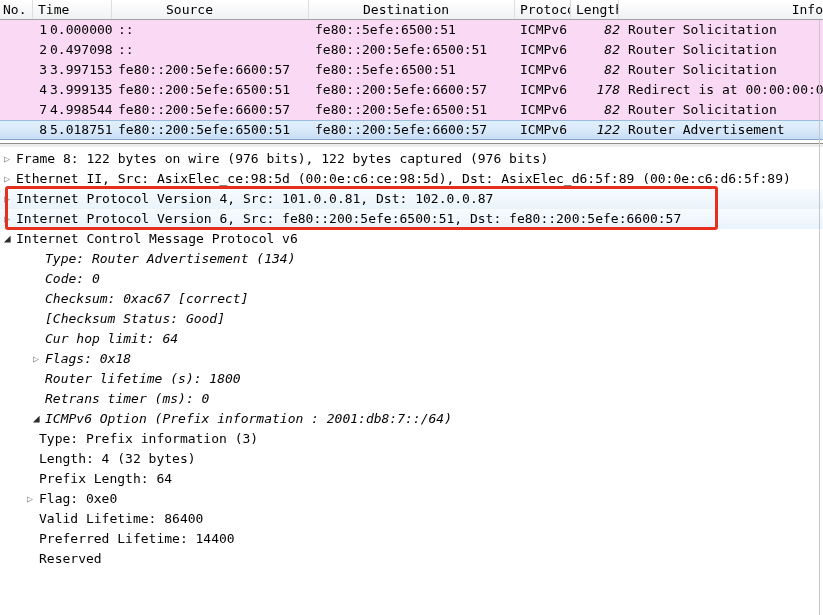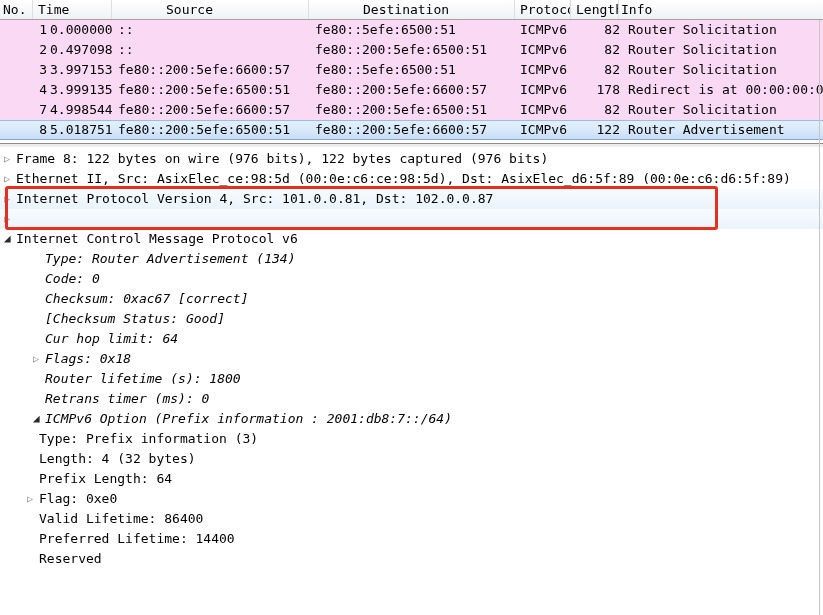--- a/index.html
+++ b/index.html
@@ -24,35 +24,35 @@
   }
   .hcell {
     line-height: 19px;
     white-space: pre;
     overflow: hidden;
     border-right: 1px solid #dcdee0;
     padding-left: 5px;
   }
   .hcell.h-no { padding-left: 3px; }
   .hcell.h-source, .hcell.h-dest { padding-left: 6px; margin-left: 48px; }
-  .hcell.h-info { border-right: none; padding-left: 2px; }
+  .hcell.h-info { border-right: none; padding-left: 2px; text-align: right; }
 
   
   .prow {
     display: grid;
     grid-template-columns: 50px 65px 197px 205px 56px 47px 1fr;
     height: 20px;
     line-height: 20px;
     background: #fad9f4;
     white-space: pre;
   }
   .prow .cell { overflow: hidden; }
   .c-no { text-align: right; padding-right: 3px; }
   .c-source, .c-destination, .c-protocol { padding-left: 3px; }
-  .c-length { text-align: right; }
+  .c-length { text-align: right; font-style: italic; }
   .c-info { padding-left: 8px; }
   .prow.selected {
     background: linear-gradient(#dff0fd, #dcebfb 40%, #c6ddf4);
     border-top: 1px solid #9dbce0;
     border-bottom: 1px solid #86a7cd;
     line-height: 18px;
   }
 
   
   .splitter { height: 7px; background: #ffffff; }
@@ -136,21 +136,21 @@
     <div class="line1"></div>
     <div class="line2"></div>
     <div class="line3"></div>
   </div>
 
   <div class="detail-pane" id="detail-pane">
     <div class="redbox"></div>
   <div class="dline lv0"><span class="ar collapsed">▷</span><span class="dtext">Frame 8: 122 bytes on wire (976 bits), 122 bytes captured (976 bits)</span></div>
       <div class="dline lv0"><span class="ar collapsed">▷</span><span class="dtext">Ethernet II, Src: AsixElec_ce:98:5d (00:0e:c6:ce:98:5d), Dst: AsixElec_d6:5f:89 (00:0e:c6:d6:5f:89)</span></div>
       <div class="dline lv0 hl"><span class="ar collapsed">▷</span><span class="dtext">Internet Protocol Version 4, Src: 101.0.0.81, Dst: 102.0.0.87</span></div>
-      <div class="dline lv0 hl"><span class="ar collapsed">▷</span></div>
+      <div class="dline lv0 hl"><span class="ar collapsed">▷</span><span class="dtext">Internet Protocol Version 6, Src: fe80::200:5efe:6500:51, Dst: fe80::200:5efe:6600:57</span></div>
       <div class="dline lv0"><span class="ar expanded">◢</span><span class="dtext">Internet Control Message Protocol v6</span></div>
       <div class="dline lv1"><span class="ar none"></span><span class="dtext">Type: Router Advertisement (134)</span></div>
       <div class="dline lv1"><span class="ar none"></span><span class="dtext">Code: 0</span></div>
       <div class="dline lv1"><span class="ar none"></span><span class="dtext">Checksum: 0xac67 [correct]</span></div>
       <div class="dline lv1"><span class="ar none"></span><span class="dtext">[Checksum Status: Good]</span></div>
       <div class="dline lv1"><span class="ar none"></span><span class="dtext">Cur hop limit: 64</span></div>
       <div class="dline lv1"><span class="ar collapsed">▷</span><span class="dtext">Flags: 0x18</span></div>
       <div class="dline lv1"><span class="ar none"></span><span class="dtext">Router lifetime (s): 1800</span></div>
       <div class="dline lv1"><span class="ar none"></span><span class="dtext">Retrans timer (ms): 0</span></div>
       <div class="dline lv1"><span class="ar expanded">◢</span><span class="dtext">ICMPv6 Option (Prefix information : 2001:db8:7::/64)</span></div>

